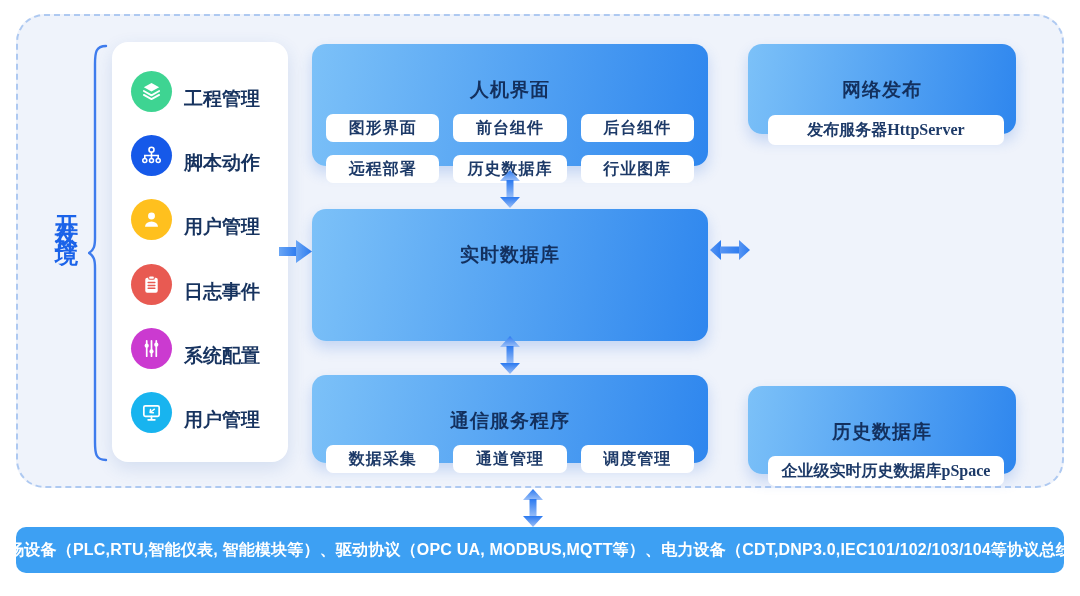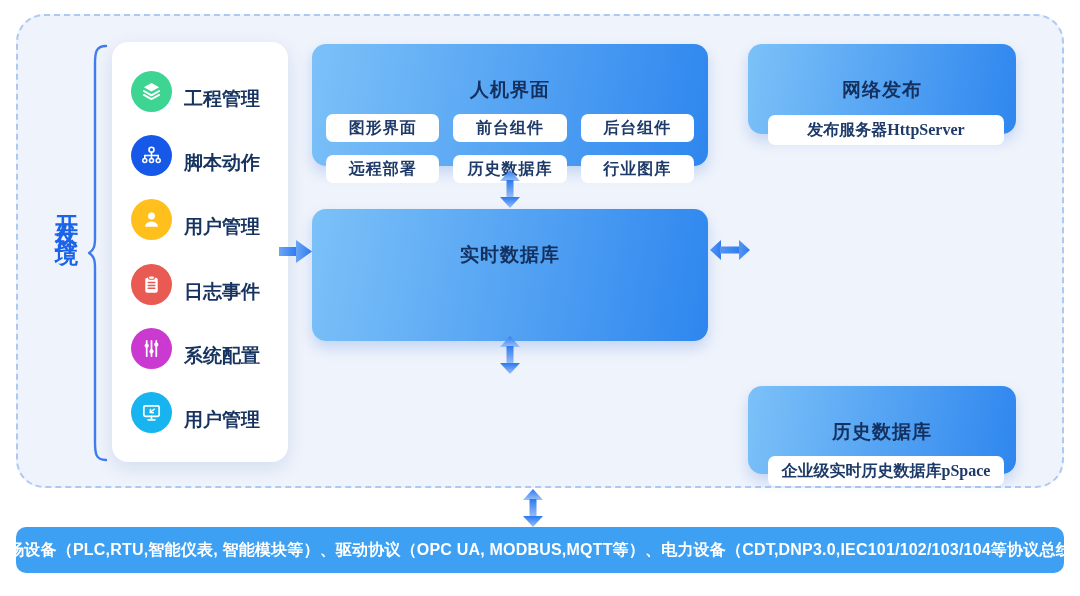--- a/index.html
+++ b/index.html
@@ -200,20 +200,28 @@
   <div class="bluebox cbox" style="top:209px;height:132px">
     <div class="box-title">实时数据库</div>
   </div>
 
   <svg class="arrow" style="left:497px;top:336px" width="26" height="38">
     <polygon points="13,0 3,11 23,11" fill="url(#gradV)"></polygon>
     <rect x="9.5" y="10" width="7" height="18" fill="url(#gradV)"></rect>
     <polygon points="13,38 3,27 23,27" fill="url(#gradV)"></polygon>
   </svg>
 
+  <div class="bluebox cbox" style="top:375px;height:88px">
+    <div class="box-title">通信服务程序</div>
+    <div class="grid3 one-row">
+      <div class="chip">数据采集</div>
+      <div class="chip">通道管理</div>
+      <div class="chip">调度管理</div>
+    </div>
+  </div>
 
   <svg class="arrow" style="left:710px;top:237px" width="40" height="26">
     <polygon points="0,13 11,3 11,23" fill="url(#gradH)"></polygon>
     <rect x="10" y="9.5" width="20" height="7" fill="url(#gradH)"></rect>
     <polygon points="40,13 29,3 29,23" fill="url(#gradH)"></polygon>
   </svg>
 
   <div class="bluebox rbox" style="top:44px;height:90px">
     <div class="box-title">网络发布</div>
     <div class="rstack" style="padding-top:12px">

